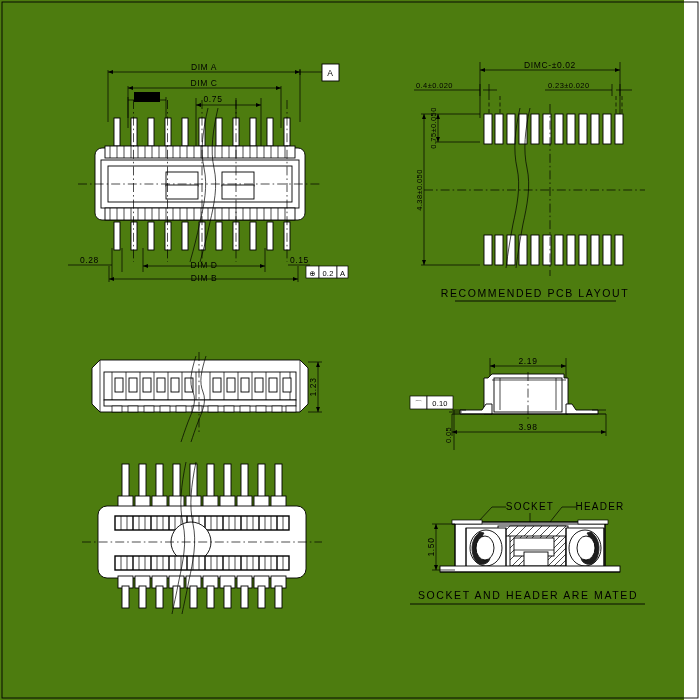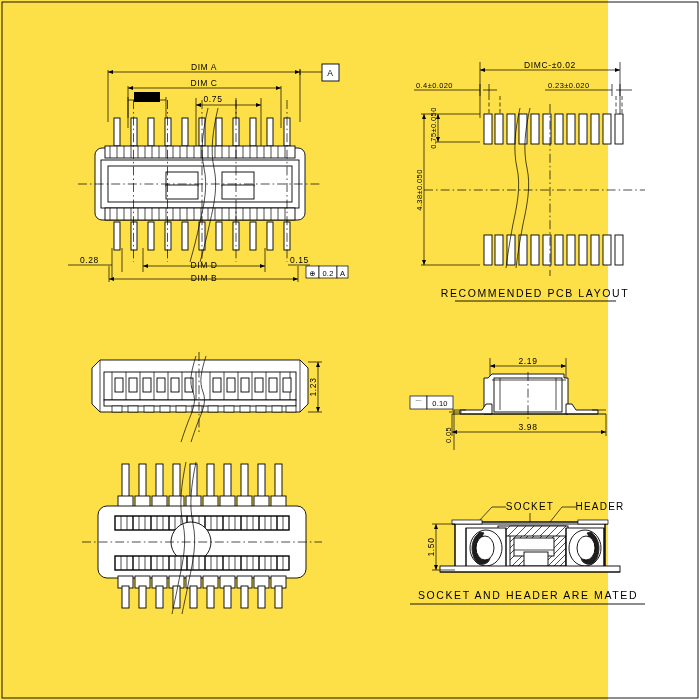--- a/index.html
+++ b/index.html
@@ -6,22 +6,22 @@
     margin: 0; padding: 0;
     background: #ffffff;
   }
   body {
     width: 700px; height: 700px;
     font-family: "Liberation Sans", sans-serif;
     overflow: hidden;
   }
   #sheet {
     position: relative;
-    width: 608px; height: 700px;
-    background: #fde047;
+    width: 684px; height: 700px;
+    background: #4d7c0f;
     box-sizing: border-box;
   }
   #drawing-svg {
     position: absolute;
     left: 0; top: 0;
     width: 700px; height: 700px;
     display: block;
   }
   text {
     font-family: "Liberation Sans", sans-serif;

